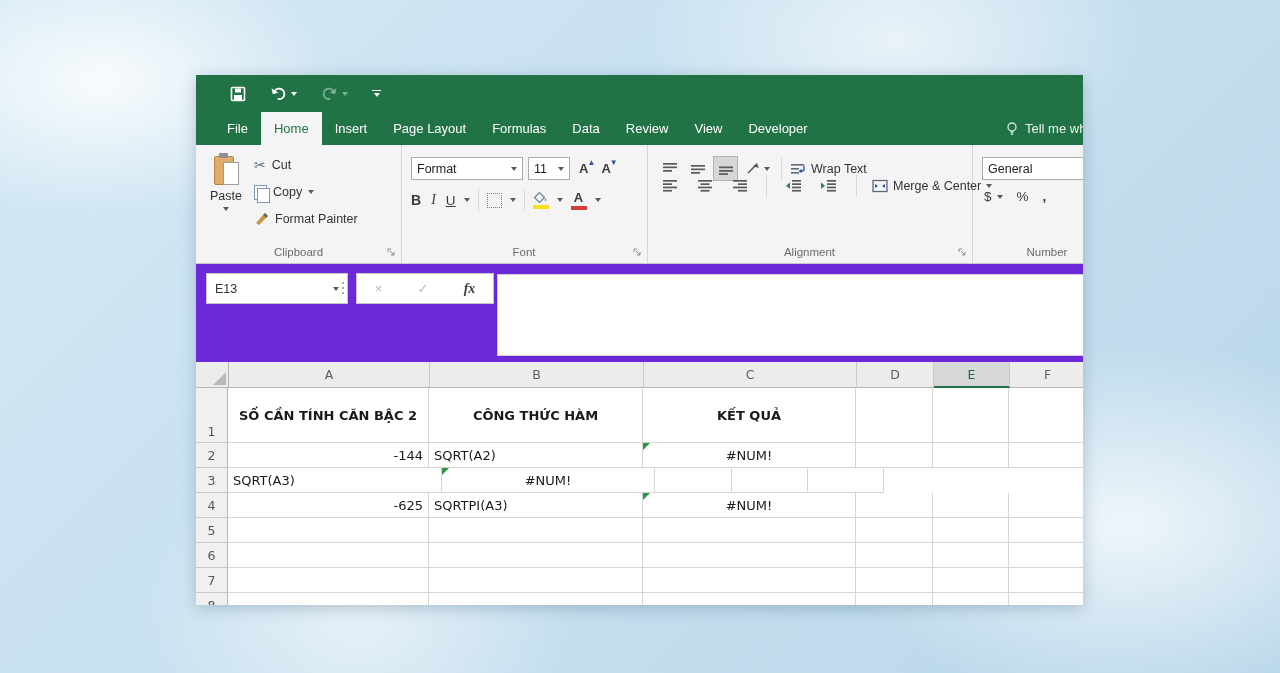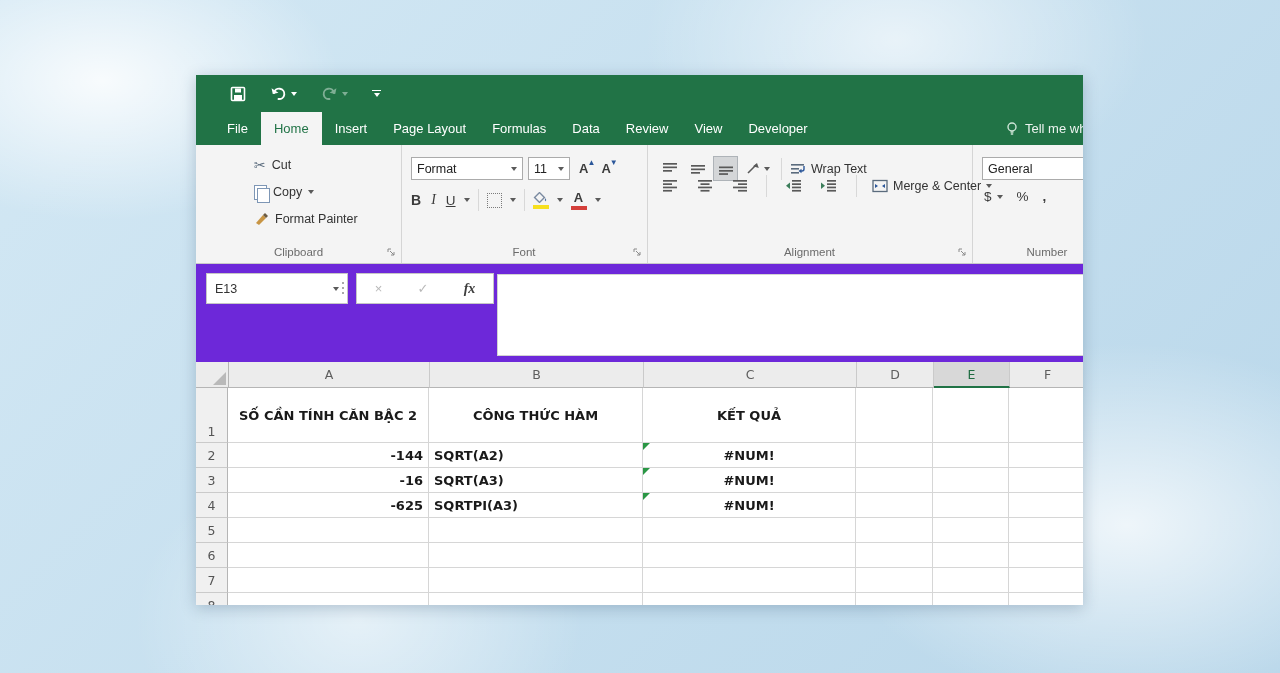--- a/index.html
+++ b/index.html
@@ -88,21 +88,21 @@
   .grid{position:absolute;left:0;top:287px;right:0;bottom:0;background:#fff;overflow:hidden;font-family:"DejaVu Sans","Liberation Sans",sans-serif;}
   .ghead{display:flex;height:26px;}
   .corner{width:32px;min-width:32px;background:#ececec;border-right:1px solid #b5b5b5;border-bottom:1px solid #b5b5b5;position:relative;cursor:pointer;}
   .corner .tri{position:absolute;right:2px;bottom:2px;width:0;height:0;border-left:13px solid transparent;border-bottom:13px solid #b9b9b9;}
   .col-hdr{background:#ececec;border-right:1px solid #cacaca;border-bottom:1px solid #b5b5b5;display:flex;align-items:center;justify-content:center;font-size:12.5px;color:#5d5d5d;box-sizing:border-box;cursor:pointer;}
   .col-hdr.sel{background:#d8d8d8;border-bottom:2px solid #217346;color:#1e6b40;}
   .grid-row{display:flex;height:25px;}
   .grid-row.tall{height:55px;}
   .row-hdr{width:32px;min-width:32px;background:#f0f0f0;border-right:1px solid #b5b5b5;border-bottom:1px solid #cacaca;display:flex;align-items:center;justify-content:center;font-size:12.5px;color:#555;box-sizing:border-box;cursor:pointer;}
   .grid-row.tall .row-hdr{align-items:flex-end;padding-bottom:3px;}
-  .cell{border-right:1px solid #d6d6d6;border-bottom:1px solid #d6d6d6;box-sizing:border-box;display:flex;align-items:center;padding:0 5px;font-size:13px;color:#1a1a1a;position:relative;overflow:hidden;white-space:nowrap;cursor:cell;font-weight:bold;}
+  .cell{border-right:1px solid #d6d6d6;border-bottom:1px solid #d6d6d6;box-sizing:border-box;display:flex;align-items:center;padding:0 5px;font-size:13px;color:#1a1a1a;position:relative;overflow:hidden;white-space:nowrap;cursor:cell;}
   .cell.hdr-cell{font-weight:bold;justify-content:center;font-size:13px;}
   .cell.num{justify-content:flex-end;}
   .cell.ctr{justify-content:center;}
   .cell.err::before{content:"";position:absolute;left:0;top:0;width:0;height:0;border-top:7px solid #2a9745;border-right:7px solid transparent;}
   .ic{display:block;}
 </style>
 </head>
 <body>
 
 <div class="window">
@@ -158,20 +158,29 @@
             <path d="M5.5 11 h3 M5.8 13 h2.4" stroke="#cfe6d8" stroke-width="1.4"></path>
           </svg>
       </span>
       <span>Tell me what y</span>
     </span>
   </div>
 
   <div class="ribbon">
 
     <div class="group g-clip">
+      <div class="paste">
+        <span class="clipb">
+          <span class="board"></span>
+            <span class="clip"></span>
+            <span class="page"></span>
+        </span>
+        <span>Paste</span>
+        <span class="car" style="color:#5a5a5a;"></span>
+      </div>
       <div class="clipcol">
         <div class="rbtn">
           <span class="scissors">✂</span>
           <span>Cut</span>
         </div>
         <div class="rbtn">
           <span class="copyic"></span>
           <span>Copy</span>
           <span class="car" style="color:#5a5a5a;"></span>
         </div>
@@ -414,21 +423,20 @@
           <div class="row-hdr">2</div>
           <div class="cell num" style="width: 201px; min-width: 201px;">-144</div>
           <div class="cell" style="width: 214px; min-width: 214px;">SQRT(A2)</div>
           <div class="cell ctr err" style="width: 213px; min-width: 213px;">#NUM!</div>
           <div class="cell" style="width: 77px; min-width: 77px;"></div>
           <div class="cell" style="width: 76px; min-width: 76px;"></div>
           <div class="cell" style="width: 76px; min-width: 76px;"></div>
         </div>
         <div class="grid-row">
           <div class="row-hdr">3</div>
-          <div class="cell num" style="width: 201px; min-width: 201px;">-16</div>
           <div class="cell" style="width: 214px; min-width: 214px;">SQRT(A3)</div>
           <div class="cell ctr err" style="width: 213px; min-width: 213px;">#NUM!</div>
           <div class="cell" style="width: 77px; min-width: 77px;"></div>
           <div class="cell" style="width: 76px; min-width: 76px;"></div>
           <div class="cell" style="width: 76px; min-width: 76px;"></div>
         </div>
         <div class="grid-row">
           <div class="row-hdr">4</div>
           <div class="cell num" style="width: 201px; min-width: 201px;">-625</div>
           <div class="cell" style="width: 214px; min-width: 214px;">SQRTPI(A3)</div>

